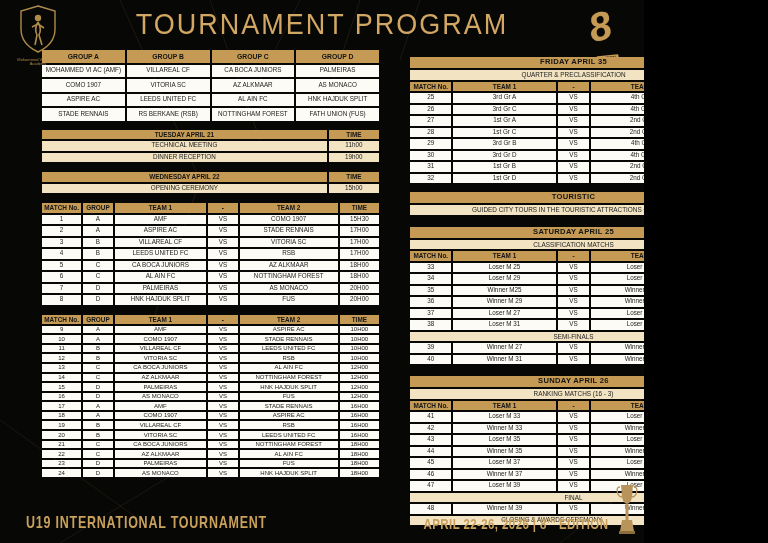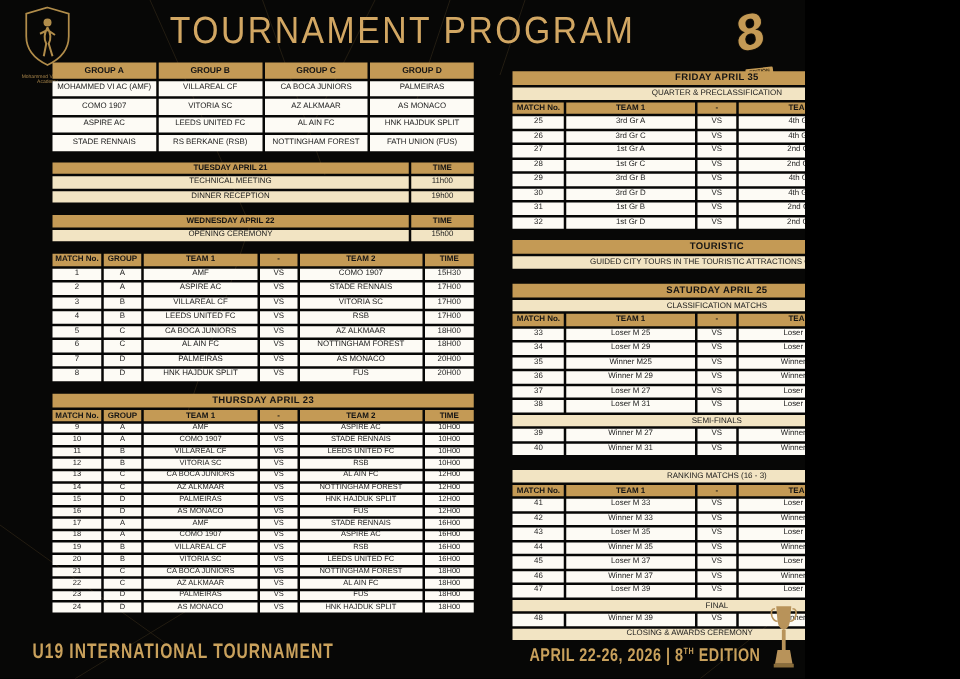--- a/index.html
+++ b/index.html
@@ -261,23 +261,20 @@
     <table class="mt6">
       <colgroup>
           <col style="width:12%">
           <col style="width:9%">
           <col style="width:28%">
           <col style="width:9%">
           <col style="width:30%">
           <col style="width:12%">
         </colgroup>
       <tbody>
-        <tr class="title-row">
-          <td colspan="6">THURSDAY APRIL 23</td>
-        </tr>
         <tr class="hdr compact-hdr">
             <td>MATCH No.</td>
             <td>GROUP</td>
             <td>TEAM 1</td>
             <td>-</td>
             <td>TEAM 2</td>
             <td>TIME</td>
           </tr>
       </tbody>
       <tbody class="compact">
@@ -605,20 +602,23 @@
 
     <table class="mt8">
       <colgroup>
           <col style="width:13%">
           <col style="width:32%">
           <col style="width:10%">
           <col style="width:32%">
           <col style="width:13%">
         </colgroup>
       <tbody>
+        <tr class="title-row">
+          <td colspan="5">SUNDAY APRIL 26</td>
+        </tr>
         <tr class="sub-row">
           <td colspan="5">RANKING MATCHS (16 - 3)</td>
         </tr>
         <tr class="hdr">
             <td>MATCH No.</td>
             <td>TEAM 1</td>
             <td>-</td>
             <td>TEAM 2</td>
             <td>TIME</td>
           </tr>

